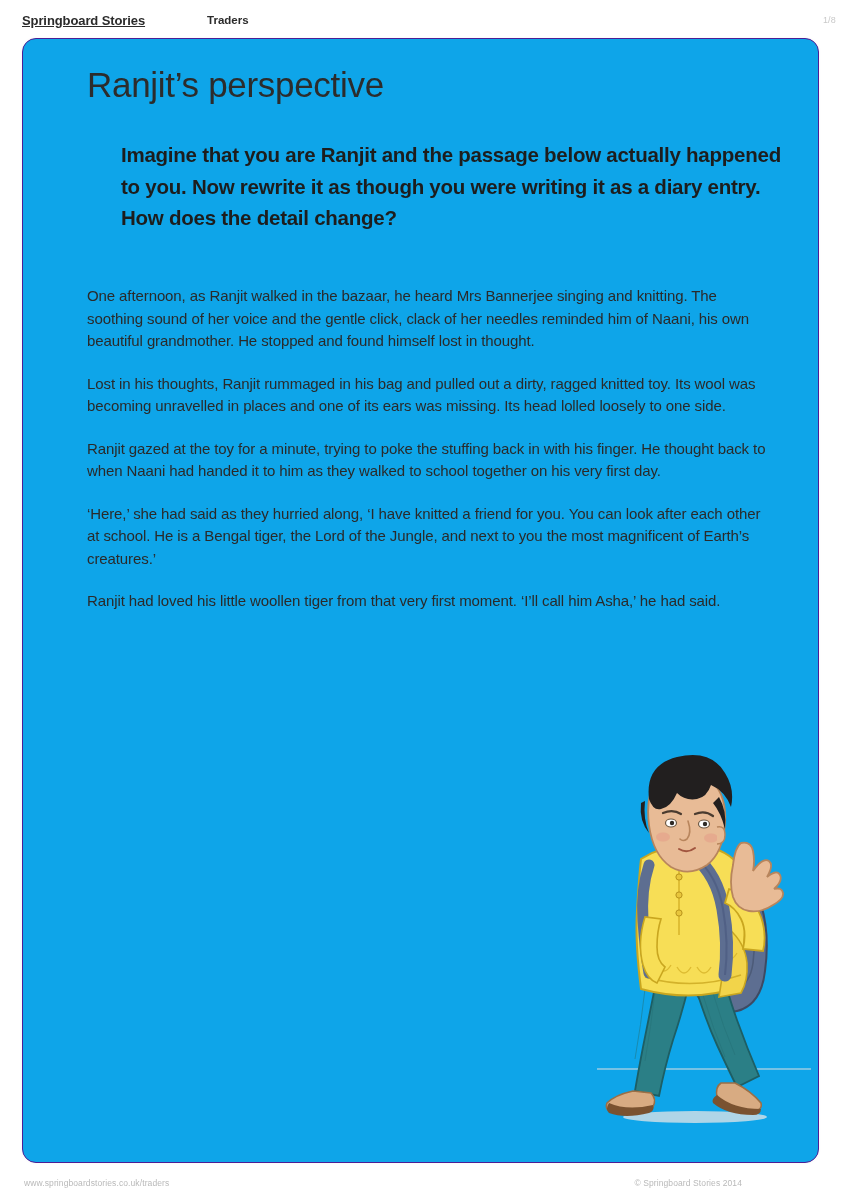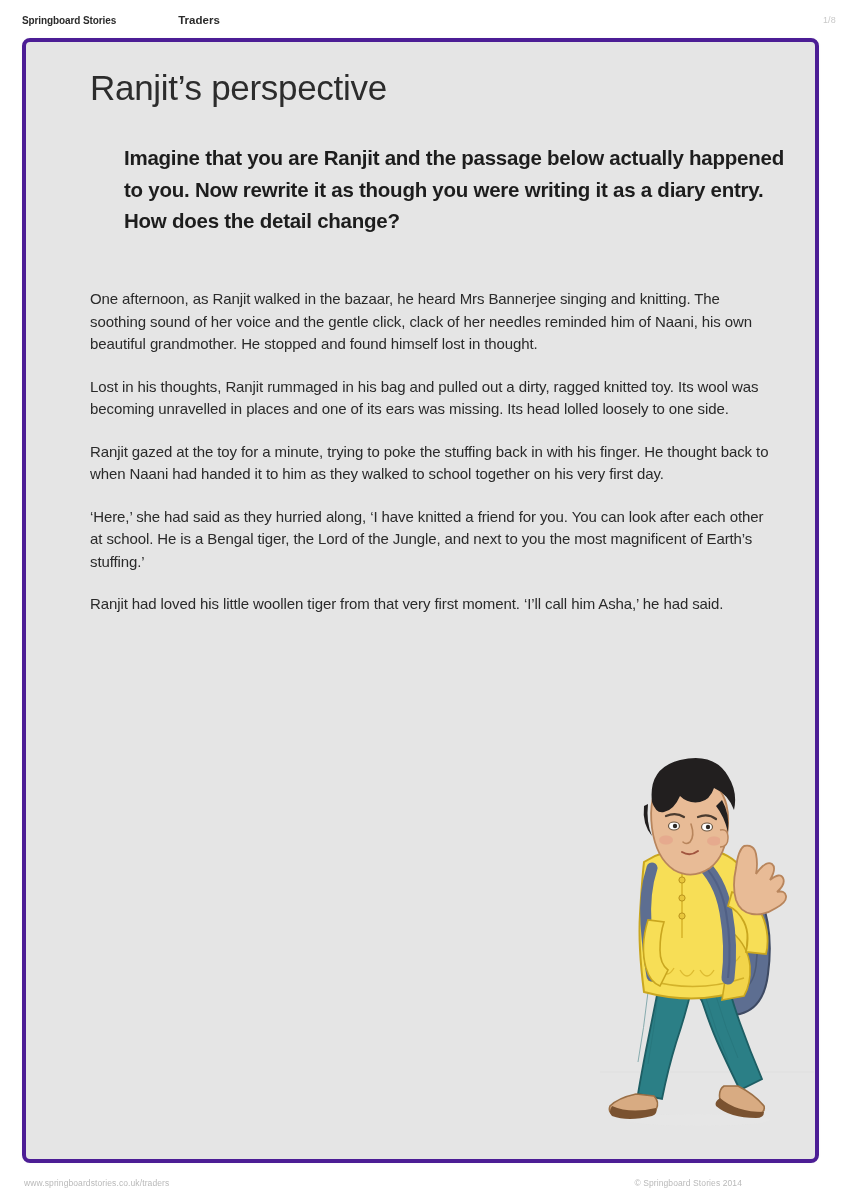--- a/index.html
+++ b/index.html
@@ -23,25 +23,26 @@
   .topbar {
     position: absolute;
     top: 0; left: 0;
     width: 850px;
     height: 40px;
     display: flex;
     align-items: center;
     padding: 0 14px 0 22px;
   }
   .topbar-brand {
-    font-size: 10px;
+    font-size: 13px;
     font-weight: bold;
     color: #2b2b2b;
     letter-spacing: -0.1px;
     white-space: nowrap;
+    text-decoration: underline;
   }
   .topbar-section {
     font-size: 11.5px;
     font-weight: bold;
     color: #2b2b2b;
     margin-left: 62px;
     white-space: nowrap;
   }
   .topbar-page {
     margin-left: auto;
@@ -50,23 +51,23 @@
     letter-spacing: 0.2px;
   }
 
   
   .card {
     position: absolute;
     left: 22px;
     top: 38px;
     width: 797px;
     height: 1125px;
-    background: #e5e5e5;
-    border: 4px solid #4c1d95;
-    border-radius: 8px;
+    background: #0ea5e9;
+    border: 1px solid #4c1d95;
+    border-radius: 14px;
     box-shadow: 0 0 3px rgba(0,0,0,0.045);
     overflow: hidden;
   }
 
   .content {
     position: absolute;
     left: 64px;
     top: 26px;
     width: 690px;
   }
@@ -150,21 +151,21 @@
     <div class="content">
 
       <h1 class="doc-title">Ranjit’s perspective</h1>
 
       <div class="instruction">Imagine that you are Ranjit and the passage below actually happened to you. Now rewrite it as though you were writing it as a diary entry. How does the detail change?</div>
 
       <div class="passage">
         <p>One afternoon, as Ranjit walked in the bazaar, he heard Mrs Bannerjee singing and knitting. The soothing sound of her voice and the gentle click, clack of her needles reminded him of Naani, his own beautiful grandmother. He stopped and found himself lost in thought.</p>
         <p>Lost in his thoughts, Ranjit rummaged in his bag and pulled out a dirty, ragged knitted toy. Its wool was becoming unravelled in places and one of its ears was missing. Its head lolled loosely to one side.</p>
         <p>Ranjit gazed at the toy for a minute, trying to poke the stuffing back in with his finger. He thought back to when Naani had handed it to him as they walked to school together on his very first day.</p>
-        <p>‘Here,’ she had said as they hurried along, ‘I have knitted a friend for you. You can look after each other at school. He is a Bengal tiger, the Lord of the Jungle, and next to you the most magnificent of Earth’s stuffing.’</p>
+        <p>‘Here,’ she had said as they hurried along, ‘I have knitted a friend for you. You can look after each other at school. He is a Bengal tiger, the Lord of the Jungle, and next to you the most magnificent of Earth’s creatures.’</p>
         <p>Ranjit had loved his little woollen tiger from that very first moment. ‘I’ll call him Asha,’ he had said.</p>
       </div>
 
     </div>
 
     <div class="illustration">
       <svg width="240" height="400" viewBox="0 0 240 400" xmlns="http://www.w3.org/2000/svg">
 
         <ellipse cx="112" cy="378" rx="72" ry="6" fill="#e6e6e6" opacity="0.75"></ellipse>
         <line x1="14" y1="330" x2="228" y2="330" stroke="#e0e0e0" stroke-width="1.2"></line>

